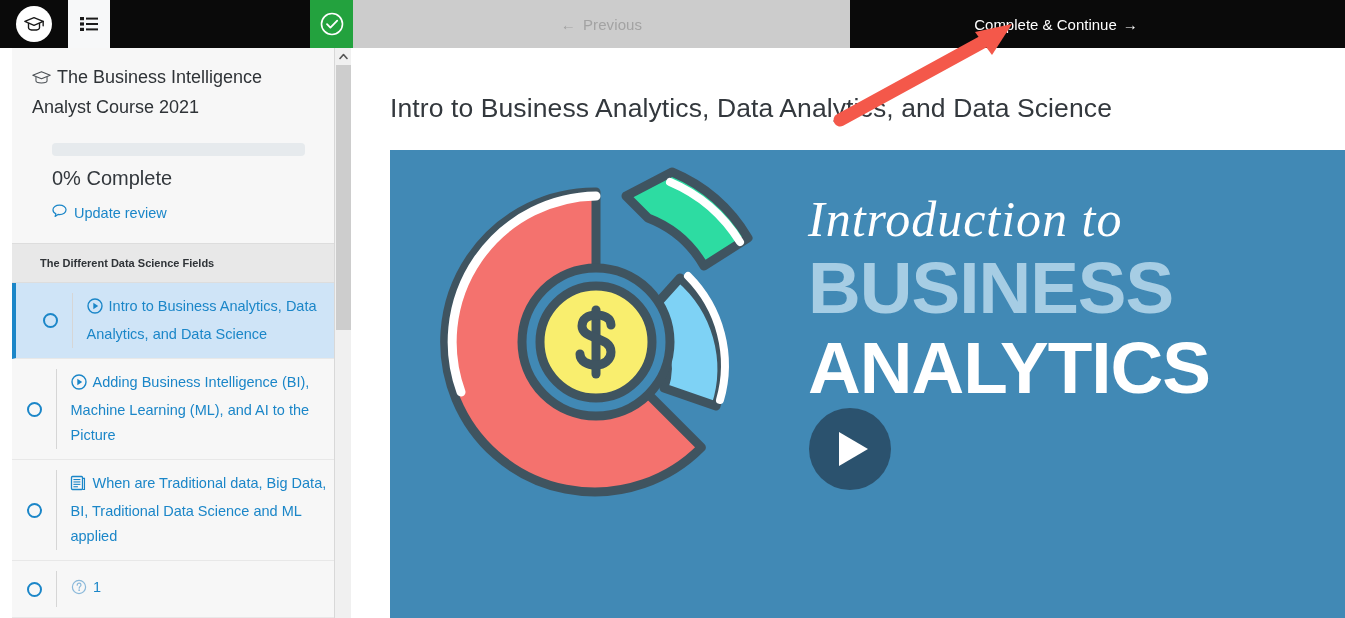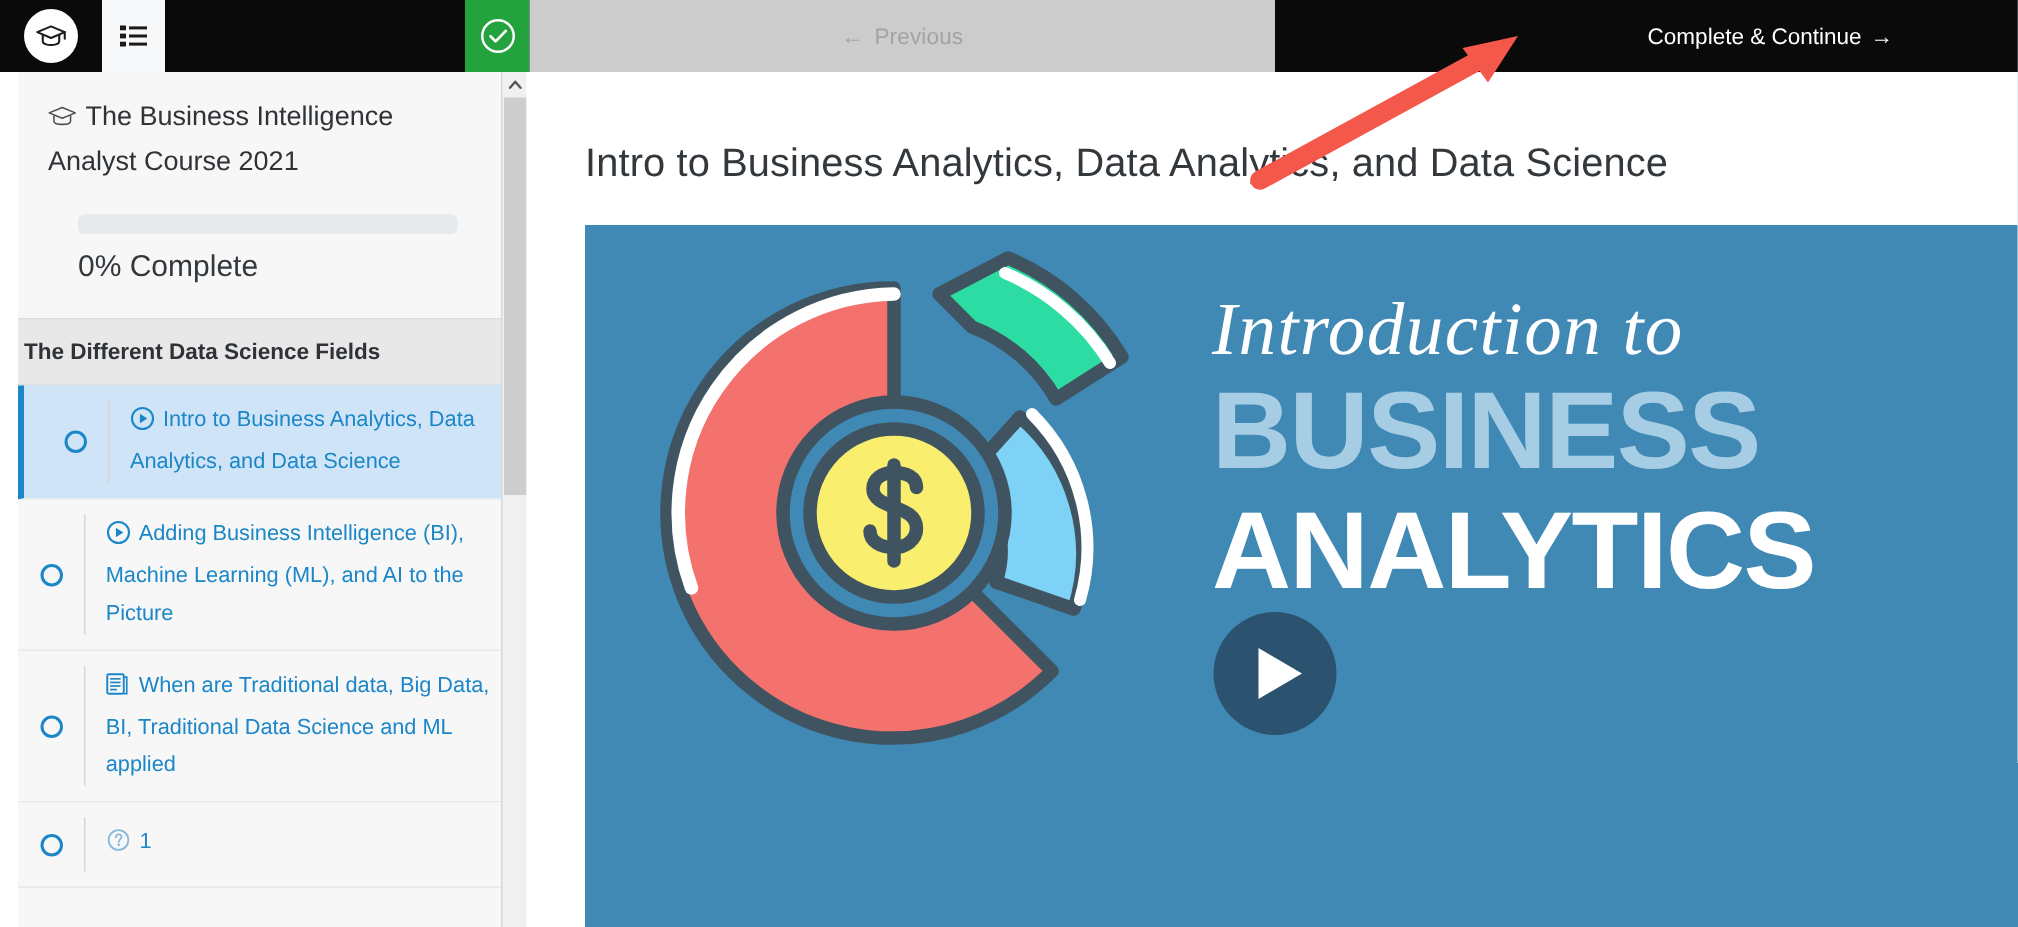--- a/index.html
+++ b/index.html
@@ -42,21 +42,21 @@
   .prev-btn {
     flex: 0 0 auto; width: 497px; height: 48px;
     background: #cccccc;
     display: flex; align-items: center; justify-content: center;
     color: #a3a3a3; font-size: 15px;
     letter-spacing: .1px;
   }
   .prev-btn .ar { margin-right: 7px; font-size: 15px; }
   .next-wrap {
     flex: 1 1 auto; height: 48px; background: #0a0a0a;
-    display: flex; align-items: center; justify-content: flex-end;
+    display: flex; align-items: center; justify-content: center;
     padding-right: 83px;
   }
   .next-btn { color: #ffffff; font-size: 15px; white-space: nowrap; }
   .next-btn .ar { margin-left: 6px; }
 
   
   .sidebar {
     position: absolute; top: 48px; left: 0;
     width: 334px; height: 570px;
     background: #f7f7f7;
@@ -76,24 +76,24 @@
   }
   .progress-fill { height: 100%; width: 0%; border-radius: 4px; background: #23a23e; }
   .progress-label {
     margin: 11px 20px 0 20px; font-size: 20px; color: #33383d;
   }
   .update-review {
     margin: 14px 20px 0 20px; font-size: 14.5px; color: #1b86c8;
     display: flex; align-items: center; gap: 7px;
   }
   .section-head {
-    margin-top: 22px; padding: 13px 4px;
+    margin-top: 22px; padding: 13px 28px;
     background: #e8e8e8;
     border-top: 1px solid #ddd; border-bottom: 1px solid #ddd;
-    font-size: 15px; font-weight: bold; color: #2f3337;
+    font-size: 11px; font-weight: bold; color: #2f3337;
   }
   .lesson {
     display: flex; align-items: center;
     border-bottom: 1px solid #e8e8e8;
     background: #f7f7f7;
     min-height: 57px;
   }
   .lesson.active {
     background: #cfe4f7;
     border-left: 4px solid #1b86c8;
@@ -239,20 +239,28 @@
         </svg>
       </span><span>The Business Intelligence Analyst Course 2021</span>
     </div>
 
     <div class="progress-track">
       <div class="progress-fill" style="width: 0%;"></div>
     </div>
 
     <div class="progress-label">0% Complete</div>
 
+    <div class="update-review">
+      <span>
+        <svg width="15" height="14" viewBox="0 0 16 15">
+          <path d="M8 1.2 C4 1.2 1 3.4 1 6.2 C1 8 2.2 9.6 4.1 10.5 L3.3 13.4 L6.4 11.2 C6.9 11.3 7.4 11.3 8 11.3 C12 11.3 15 9.1 15 6.2 C15 3.4 12 1.2 8 1.2 Z" fill="none" stroke="#1b86c8" stroke-width="1.3" stroke-linejoin="round"></path>
+        </svg>
+      </span>
+      <span>Update review</span>
+    </div>
   </div>
 
   <div class="section-head">The Different Data Science Fields</div>
 
   <div class="lesson active">
     <div class="les-circle">
       <div class="ring"></div>
     </div>
     <div class="les-div"></div>
     <div class="les-body">

